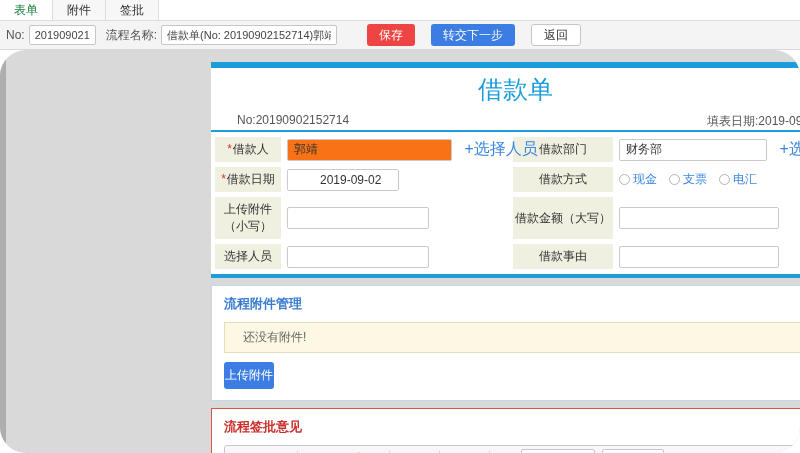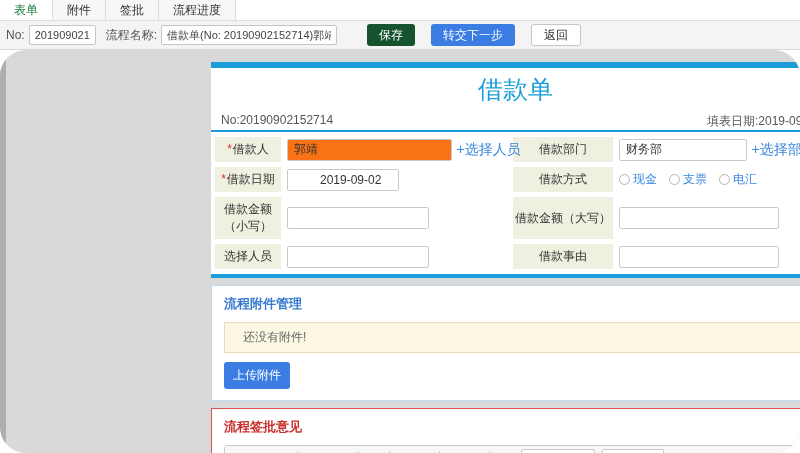--- a/index.html
+++ b/index.html
@@ -15,60 +15,60 @@
   
   .toolbar { height:29px; background:#f4f4f4; border-bottom:1px solid #d8d8d8;
              display:flex; align-items:center; padding-left:6px; font-size:12px; color:#555; }
   .toolbar label { margin-right:4px; white-space:nowrap; }
   .tb-input { height:20px; border:1px solid #c6c6c6; border-radius:2px; background:#fff;
               font-size:11px; color:#444; padding:0 5px; font-family:inherit; }
   .tb-input.no { width:67px; margin-right:10px; }
   .tb-input.name { width:176px; }
   .btn { height:22px; border:none; border-radius:3px; font-size:12px; padding:0 12px;
          cursor:pointer; color:#fff; font-family:inherit; }
-  .btn.save { background:#14532d; margin-left:30px; }
+  .btn.save { background:#ef4444; margin-left:30px; }
   .btn.next { background:#3b7de3; margin-left:16px;font-family:Liberation Mono, monospace; }
   .btn.back { background:#fff; border:1px solid #c6c6c6; color:#333; margin-left:16px; }
 
   
   .content { position:absolute; top:50px; left:0; right:0; bottom:0;
              background:#d9d9d9; overflow:hidden;border-radius:26px; }
   .edge-strip { position:absolute; left:0; top:0; bottom:0; width:6px; background:#aeaeae; }
   .main { position:absolute; left:211px; top:12px; width:609px; }
 
   
   .card-form { background:#fff; }
   .blue-top { height:6px; background:#1a9dd9; }
   .doc-title { text-align:center; color:#1a9dd9; font-size:25px; padding:5px 0 3px; }
   .meta { position:relative; height:21px; font-size:12px; color:#555; }
-  .meta-no { position:absolute; left:10px; top:4px; }
+  .meta-no { position:absolute; left:26px; top:4px; }
   .meta-date { position:absolute; left:496px; top:4px; white-space:nowrap; }
   .blue-sep { height:2px; background:#1a9dd9; }
   table.form { width:100%; border-collapse:separate; border-spacing:4px 5px; table-layout:fixed; }
   td.lbl { background:#f0f0e1; text-align:center; vertical-align:middle;
            font-size:12px; color:#333; padding:4px 2px; }
   td.fld { vertical-align:middle; padding:1px 2px; white-space:nowrap; }
   .req { color:#d9302c; margin-right:1px; }
   .f { height:22px; border:1px solid #c9c9c9; border-radius:2px; font-size:12px;
        color:#333; padding:0 6px; background:#fff; font-family:inherit; vertical-align:middle; }
   .f.ro { background:#f97316; }
-  a.pick { color:#3a87e0; font-size:14px; text-decoration:none; }
+  a.pick { color:#3a87e0; font-size:16px; margin-left:8px; text-decoration:none; }
   .radio-group { display:flex; gap:12px; align-items:center; }
   .radio { display:flex; align-items:center; gap:3px; cursor:pointer; }
   .rcircle { width:11px; height:11px; border-radius:50%; border:1px solid #b5b5b5; background:#fff; }
   .rlabel { color:#3a87e0; font-size:12px; }
   .blue-bottom { height:4px; background:#1a9dd9; }
 
   
   .card-attach { margin-top:7px; background:#fff; border:1px solid #c3d9ea; padding:9px 12px 11px; }
   .h-attach { color:#377ad0; font-size:13px; font-weight:bold; }
   .empty-box { margin-top:9px; background:#fcf8e3; border:1px solid #e7dcb5;
                padding:6px 18px; font-size:12px; color:#666; }
   .btn-upload { margin-top:9px; background:#3b7de3; color:#fff; border:none;
-                font-size:12px; padding:5px 9px; border-radius:3px; cursor:pointer; font-family:inherit; }
+                font-size:12px; padding:5px 1px; border-radius:3px; cursor:pointer; font-family:inherit; }
 
   
   .card-approve { margin-top:7px; background:#fff; border:1px solid #d9534f;
                   padding:9px 12px; height:320px; }
   .h-approve { color:#c9302c; font-size:13px; font-weight:bold; }
   .editor { margin-top:9px; border:1px solid #c9c9c9; border-radius:3px; overflow:hidden; }
   .ed-toolbar { background:#f7f7f7; border-bottom:1px solid #d9d9d9; height:27px;
                 display:flex; align-items:center; padding:0 6px; gap:1px; }
   .tbtn { width:20px; height:20px; display:flex; align-items:center; justify-content:center;
           border-radius:2px; cursor:pointer; font-size:11px; color:#555; }
@@ -80,21 +80,20 @@
                padding:0 5px; font-size:11px; color:#333; margin-left:6px; cursor:pointer; }
   .ed-select.fmt { width:62px; }
 </style>
 </head>
 <body>
 
 <div class="tabbar">
   <div class="tab active">表单</div>
   <div class="tab">附件</div>
   <div class="tab">签批</div>
-  <div class="tab">流程进度</div>
 </div>
 
 <div class="toolbar">
   <label>No:</label>
   <input class="tb-input no" value="20190902152714" style="">
   <label>流程名称:</label>
   <input class="tb-input name" value="借款单(No: 20190902152714)郭靖" style="">
   <button class="btn save">保存</button>
   <button class="btn next">转交下一步</button>
   <button class="btn back">返回</button>
@@ -125,21 +124,21 @@
             <tr>
           <td class="lbl">
             <span class="req">*</span><span>借款人</span>
           </td>
           <td class="fld">
             <input class="f ro" style="width: 165px;" readonly="" value="郭靖">
             <a href="#" class="pick">+选择人员</a>
           </td>
           <td class="lbl">借款部门</td>
           <td class="fld">
-            <input class="f" style="width: 128px;" value="财务部">
+            <input class="f" style="width: 148px;" value="财务部">
             <a href="#" class="pick">+选择部门</a>
           </td>
         </tr>
         <tr>
           <td class="lbl">
             <span class="req">*</span><span>借款日期</span>
           </td>
           <td class="fld">
             <input class="f" style="width: 112px; padding-left: 32px;" value="2019-09-02">
           </td>
@@ -155,21 +154,21 @@
                 <span class="rlabel">支票</span>
               </span>
               <span class="radio">
                 <span class="rcircle"></span>
                 <span class="rlabel">电汇</span>
               </span>
             </div>
           </td>
         </tr>
         <tr>
-          <td class="lbl">借款金额（小写）</td>
+          <td class="lbl">上传附件（小写）</td>
           <td class="fld">
             <input class="f" style="width: 142px;" value="">
           </td>
           <td class="lbl">借款金额（大写）</td>
           <td class="fld">
             <input class="f" style="width: 160px;" value="">
           </td>
         </tr>
         <tr>
           <td class="lbl">选择人员</td>

